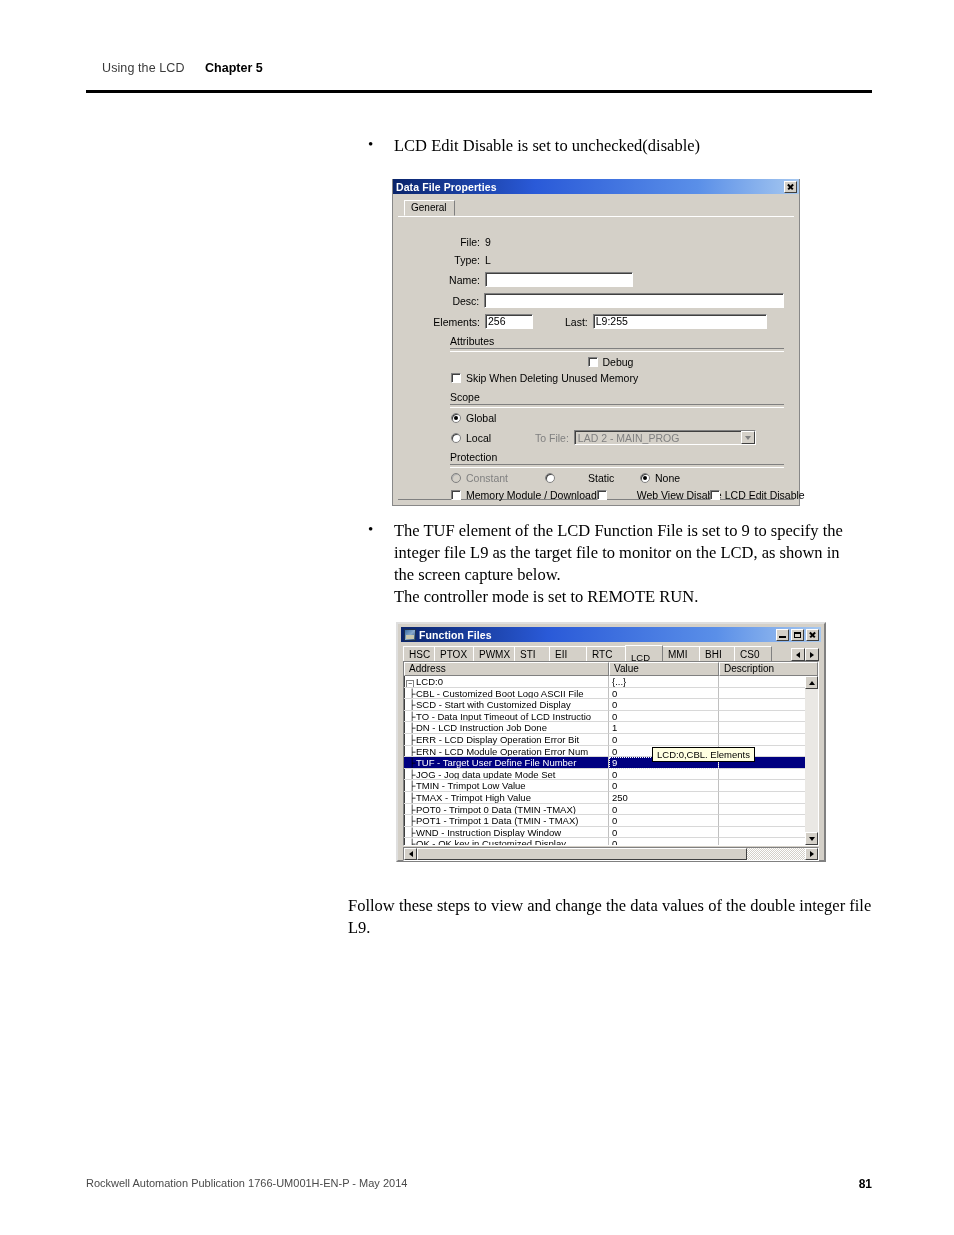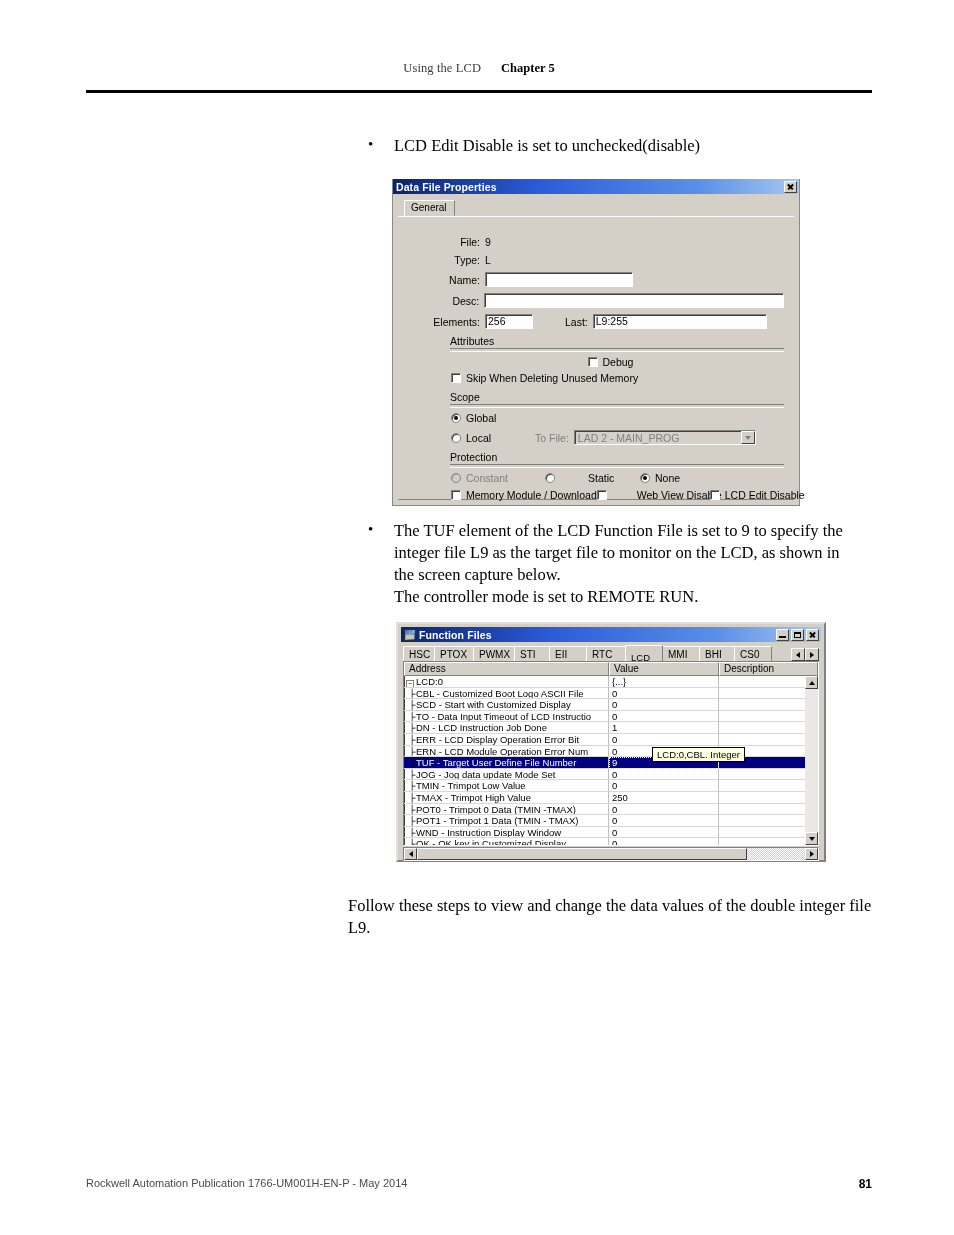--- a/index.html
+++ b/index.html
@@ -12,25 +12,25 @@
     height: 1235px;
     position: relative;
     font-family: "Liberation Serif", serif;
     color: #000;
     overflow: hidden;
   }
 
   
   .page-header {
     position: absolute;
-    left: 86px;
+    left: 102px;
     top: 58px;
     width: 786px;
-    text-align: center;
-    font-family: Liberation Serif, serif;
+    text-align: left;
+    font-family: Liberation Sans, sans-serif;
   }
   .page-header .hdr-text {
     font-size: 12.5px;
     color: #3a3a3a;
     letter-spacing: 0.1px;
   }
   .page-header .hdr-chapter {
     font-size: 12.5px;
     font-weight: bold;
     color: #000;
@@ -803,21 +803,21 @@
             <div class="c-val">0</div>
             <div class="c-desc"></div>
           </div>
           <div class="grow">
             <div class="c-addr"><span class="tree-branch">&nbsp;├</span><span>OK - OK key in Customized Display</span></div>
             <div class="c-val">0</div>
             <div class="c-desc"></div>
           </div>
         </div>
 
-      <div class="tooltip">LCD:0,CBL.  Integer</div>
+      <div class="tooltip">LCD:0,CBL.  Elements</div>
 
       <div class="vscroll">
         <div class="vs-btn">
             <span class="tri-up"></span>
           </div>
         <div class="vs-track"></div>
         <div class="vs-btn">
             <span class="tri-down black"></span>
           </div>
       </div>

